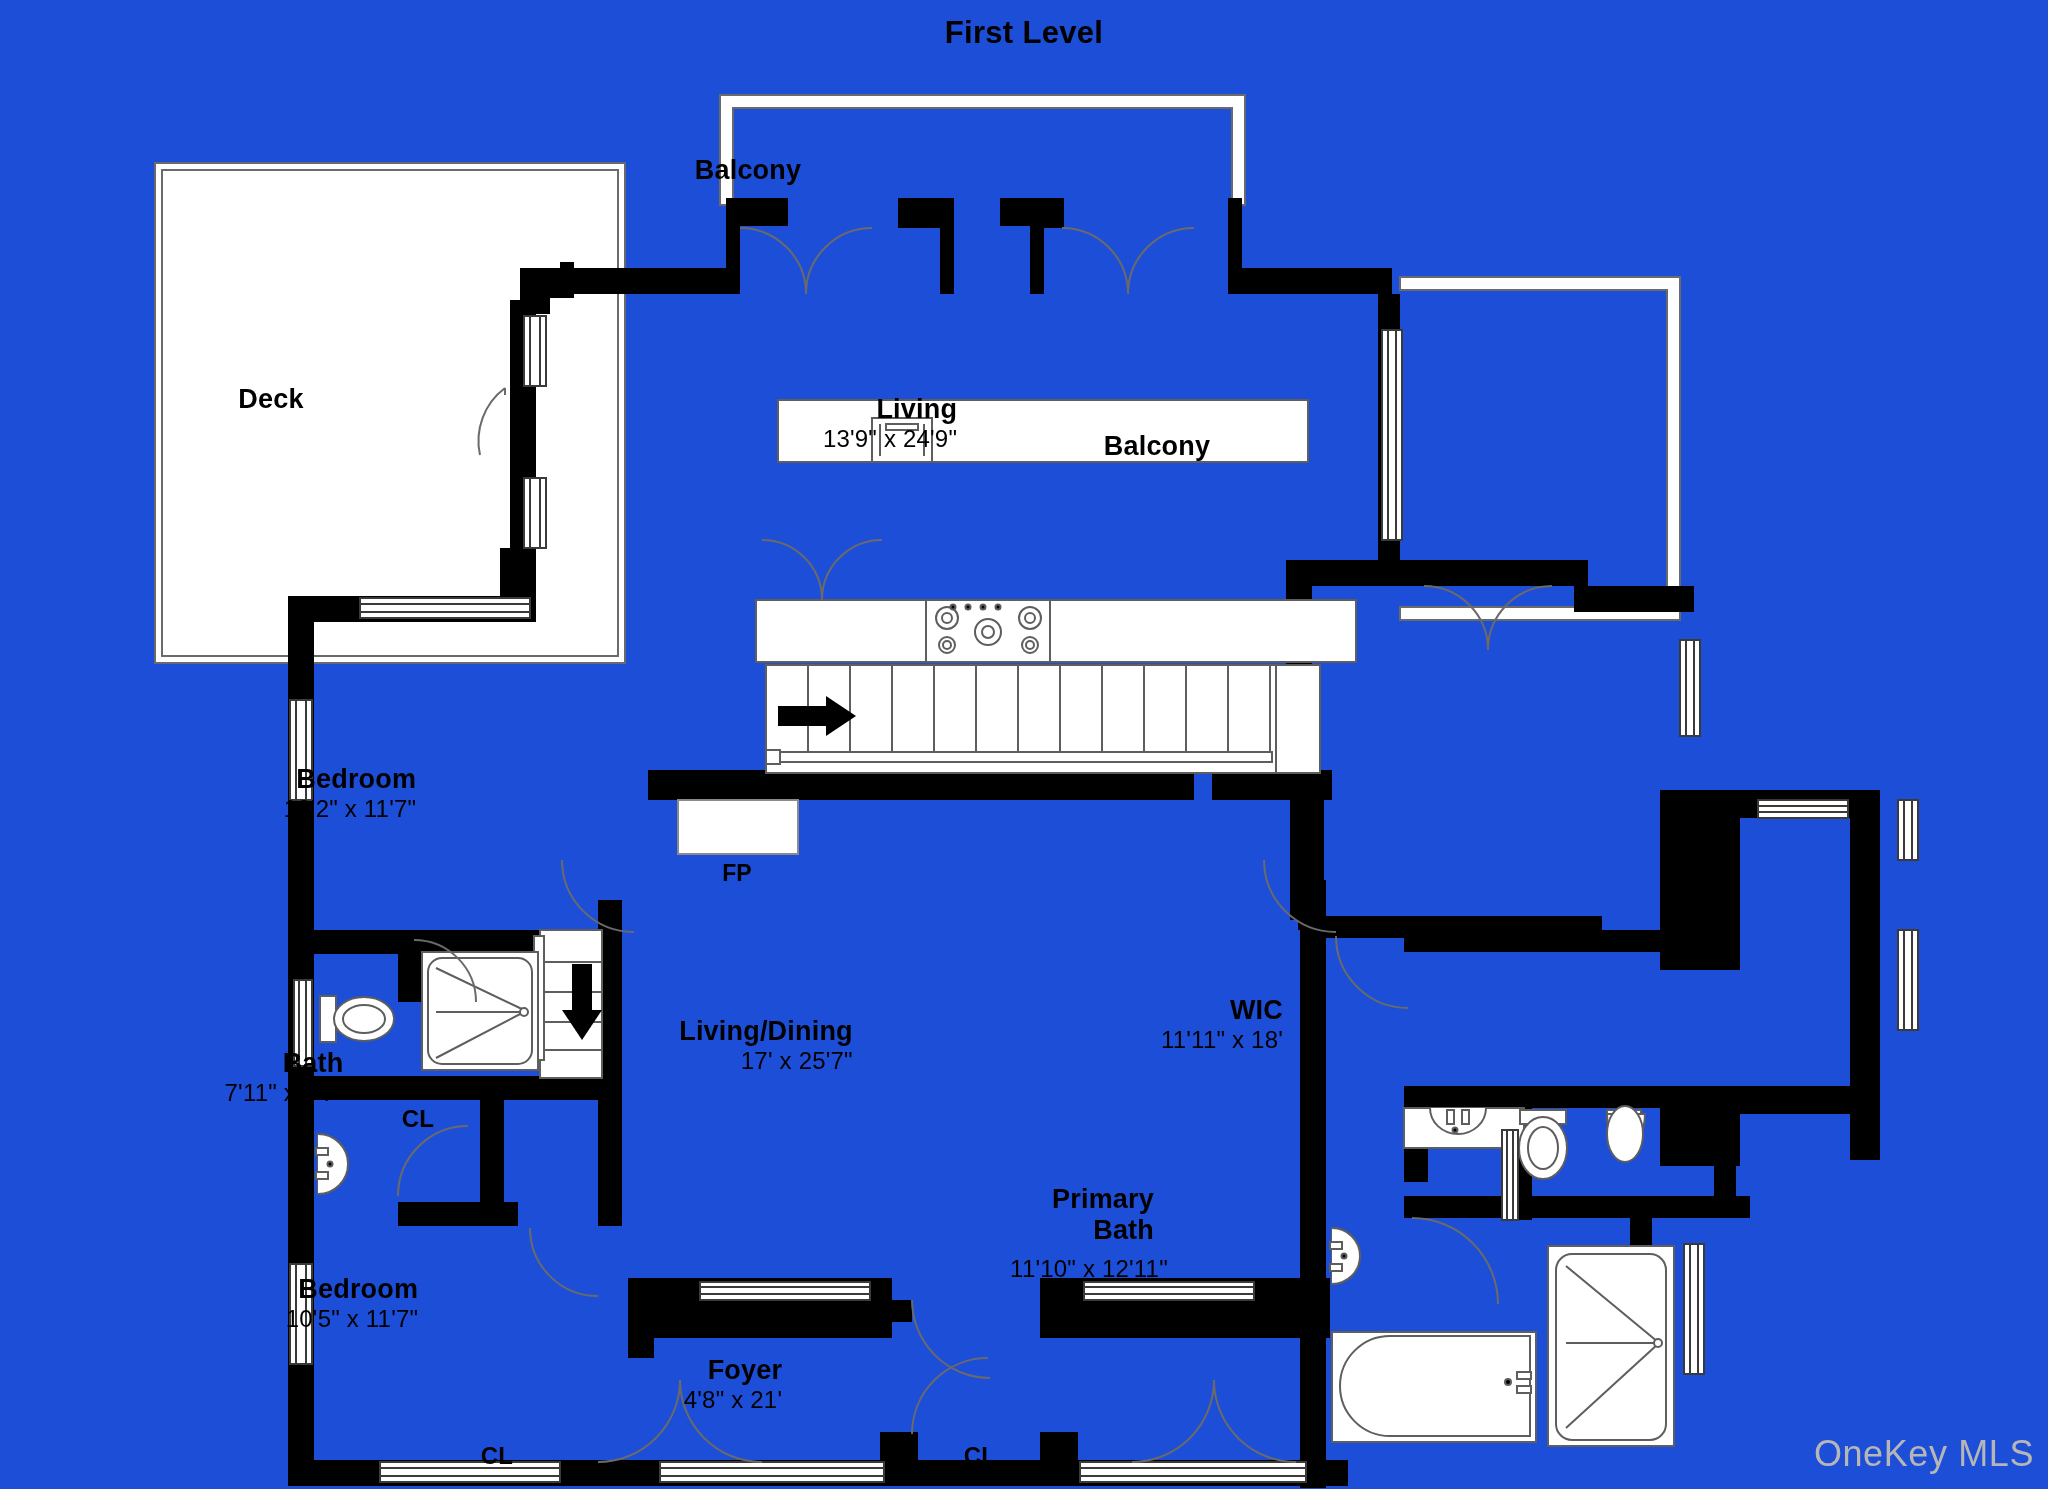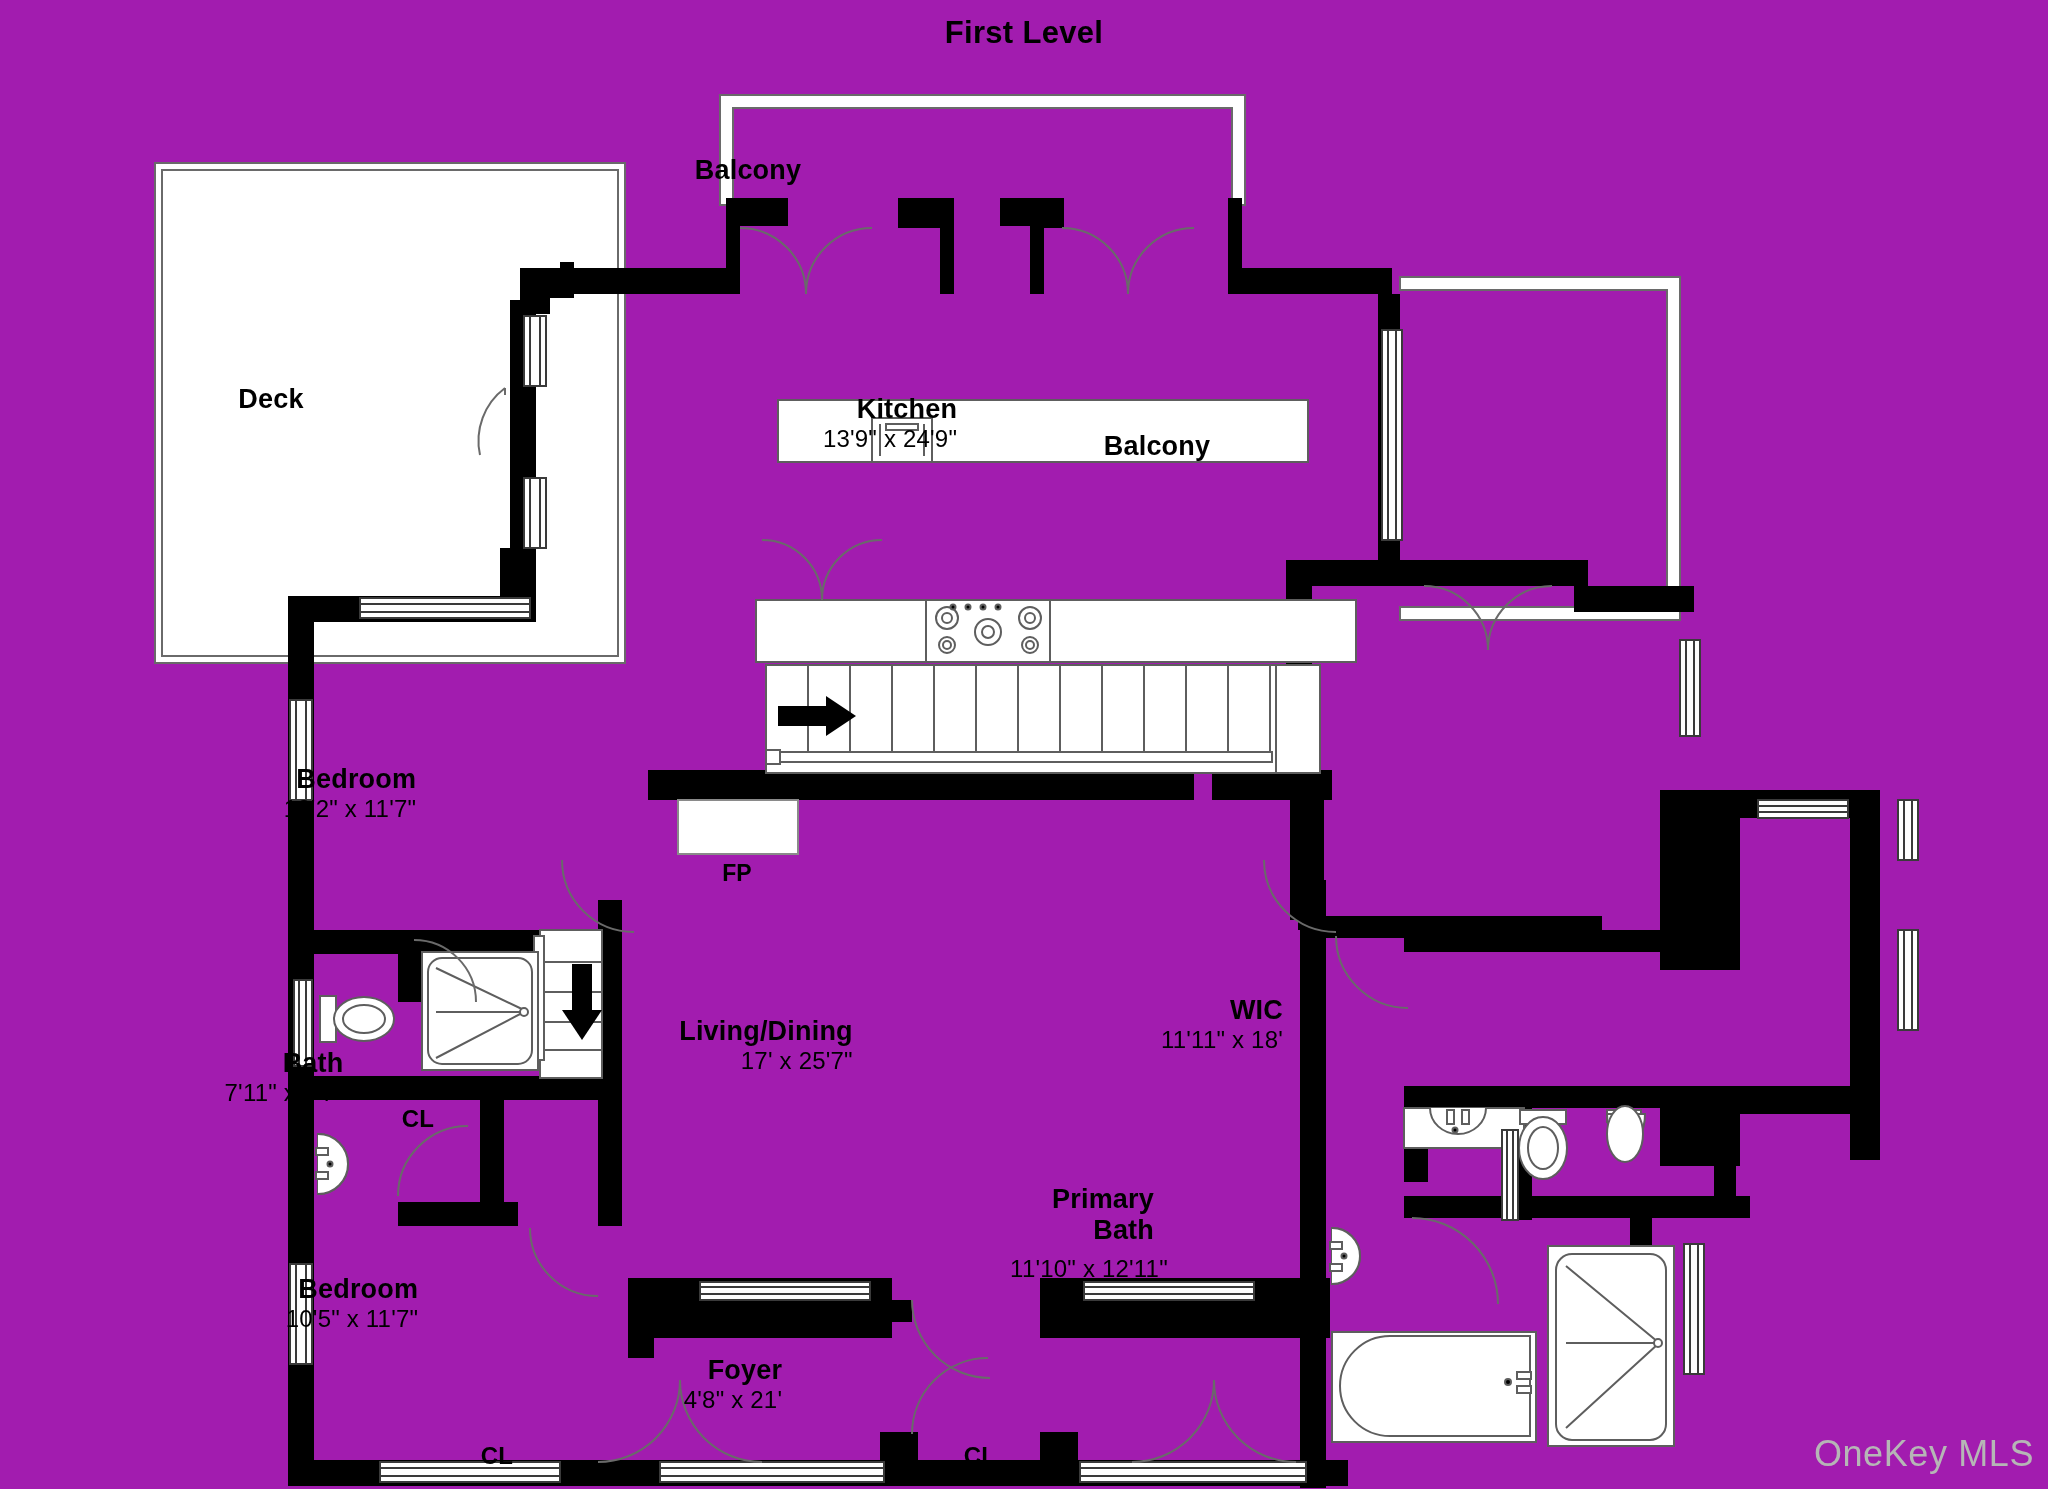--- a/index.html
+++ b/index.html
@@ -1,21 +1,21 @@
 <!DOCTYPE html>
 <html><head>
 <meta charset="utf-8">
 <title>First Level Floor Plan</title>
 <style>
   html,body{margin:0;padding:0;background:#ffffff;}
   body{
     font-family:"Liberation Sans", sans-serif;
     width:2048px;height:1489px;overflow:hidden;position:relative;
   }
-  #stage{position:relative;width:2048px;height:1489px;background:#a21caf;}
+  #stage{position:relative;width:2048px;height:1489px;background:#1d4ed8;}
   #plan-svg{position:absolute;left:0;top:0;width:2048px;height:1489px;}
 
   .lbl{position:absolute;text-align:right;color:#000;white-space:nowrap;
        transform:translate(-50%,-50%);pointer-events:none;}
   .lbl .nm{font-weight:bold;font-size:27px;line-height:31px;letter-spacing:.2px;}
   .lbl .dim{font-weight:normal;font-size:24px;line-height:28px;letter-spacing:.2px;}
   .lbl.small .nm{font-size:24px;line-height:29px;}
   .title{position:absolute;left:1024px;top:33px;transform:translate(-50%,-50%);
          font-weight:bold;font-size:31px;letter-spacing:.3px;color:#000;}
   .wm{position:absolute;right:14px;bottom:14px;color:#b6b6b6;font-size:36px;
@@ -365,21 +365,21 @@
 
   <div class="lbl" style="left:748px;top:170px">
     <div class="nm">Balcony</div>
   </div>
 
   <div class="lbl" style="left:1157px;top:446px">
     <div class="nm">Balcony</div>
   </div>
 
   <div class="lbl" style="left:890px;top:423px">
-    <div class="nm">Kitchen</div>
+    <div class="nm">Living</div>
     <div class="dim">13'9" x 24'9"</div>
   </div>
 
   <div class="lbl" style="left:350px;top:793px">
     <div class="nm">Bedroom</div>
     <div class="dim">12'2" x 11'7"</div>
   </div>
 
   <div class="lbl" style="left:352px;top:1303px">
     <div class="nm">Bedroom</div>

